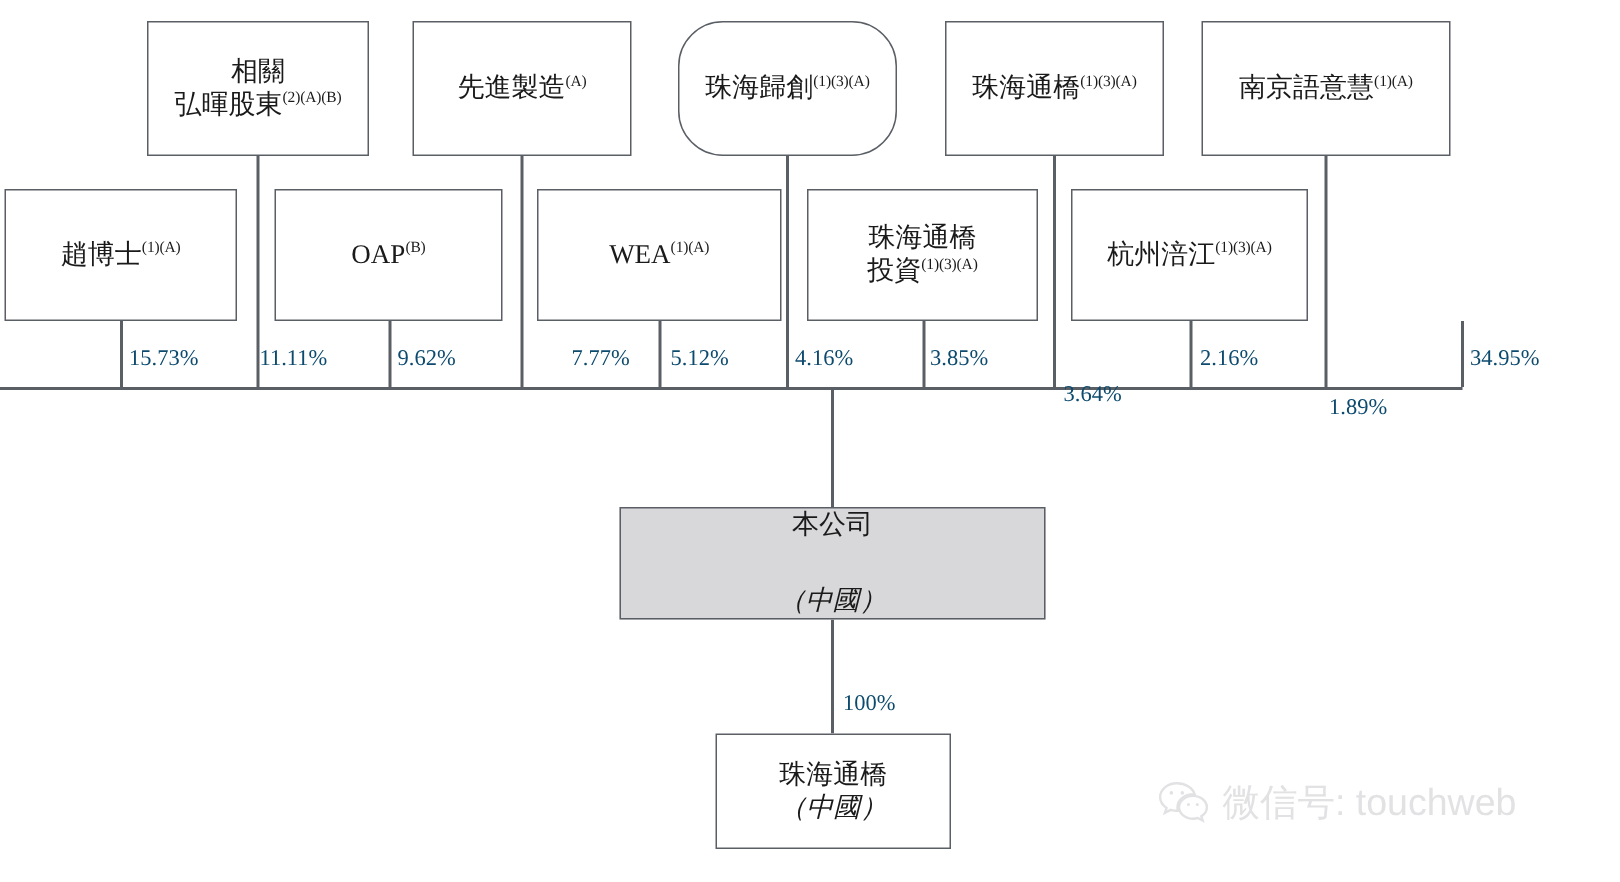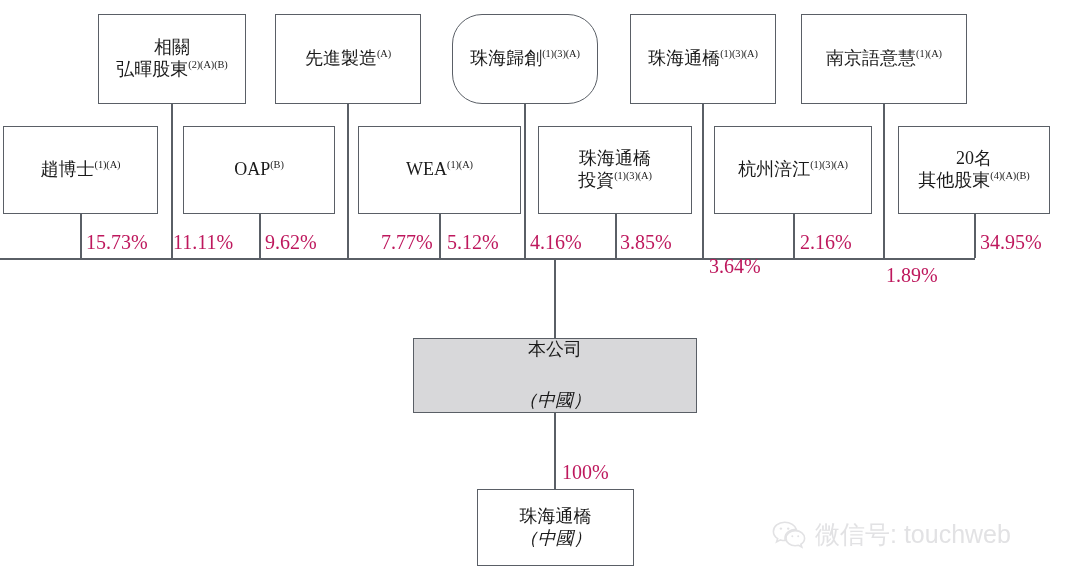--- a/index.html
+++ b/index.html
@@ -64,22 +64,22 @@
   .hline {
     position: absolute;
     height: 1.5px;
     background: #5a5f66;
     z-index: 1;
   }
 
   
   .pct {
     position: absolute;
-    font-size: 20px;
-    color: #be185d;
+    font-size: 15px;
+    color: #0c4a6e;
     white-space: nowrap;
     z-index: 4;
     text-align: right;
   }
 
   
   .watermark {
     position: absolute;
     display: flex;
     align-items: center;
@@ -143,24 +143,20 @@
 
   <div class="box" style="left:538px; top:126px; width:154px; height:88px;">
     <span class="line">珠海通橋</span>
     <span class="line"><span>投資</span><sup class="note">(1)(3)(A)</sup></span>
   </div>
 
   <div class="box" style="left:714px; top:126px; width:158px; height:88px;">
     <span class="line"><span>杭州涪江</span><sup class="note">(1)(3)(A)</sup></span>
   </div>
 
-  <div class="box" style="left:898px; top:126px; width:152px; height:88px;">
-    <span class="line">20名</span>
-    <span class="line"><span>其他股東</span><sup class="note">(4)(A)(B)</sup></span>
-  </div>
 
   <div class="vline" style="left:80px;  top:214px; height:44px;"></div>
   <div class="vline" style="left:259px; top:214px; height:44px;"></div>
   <div class="vline" style="left:439px; top:214px; height:44px;"></div>
   <div class="vline" style="left:615px; top:214px; height:44px;"></div>
   <div class="vline" style="left:793px; top:214px; height:44px;"></div>
   <div class="vline" style="left:974px; top:214px; height:44px;"></div>
 
   <div class="hline" style="left:0px; top:258px; width:975px;"></div>
 

